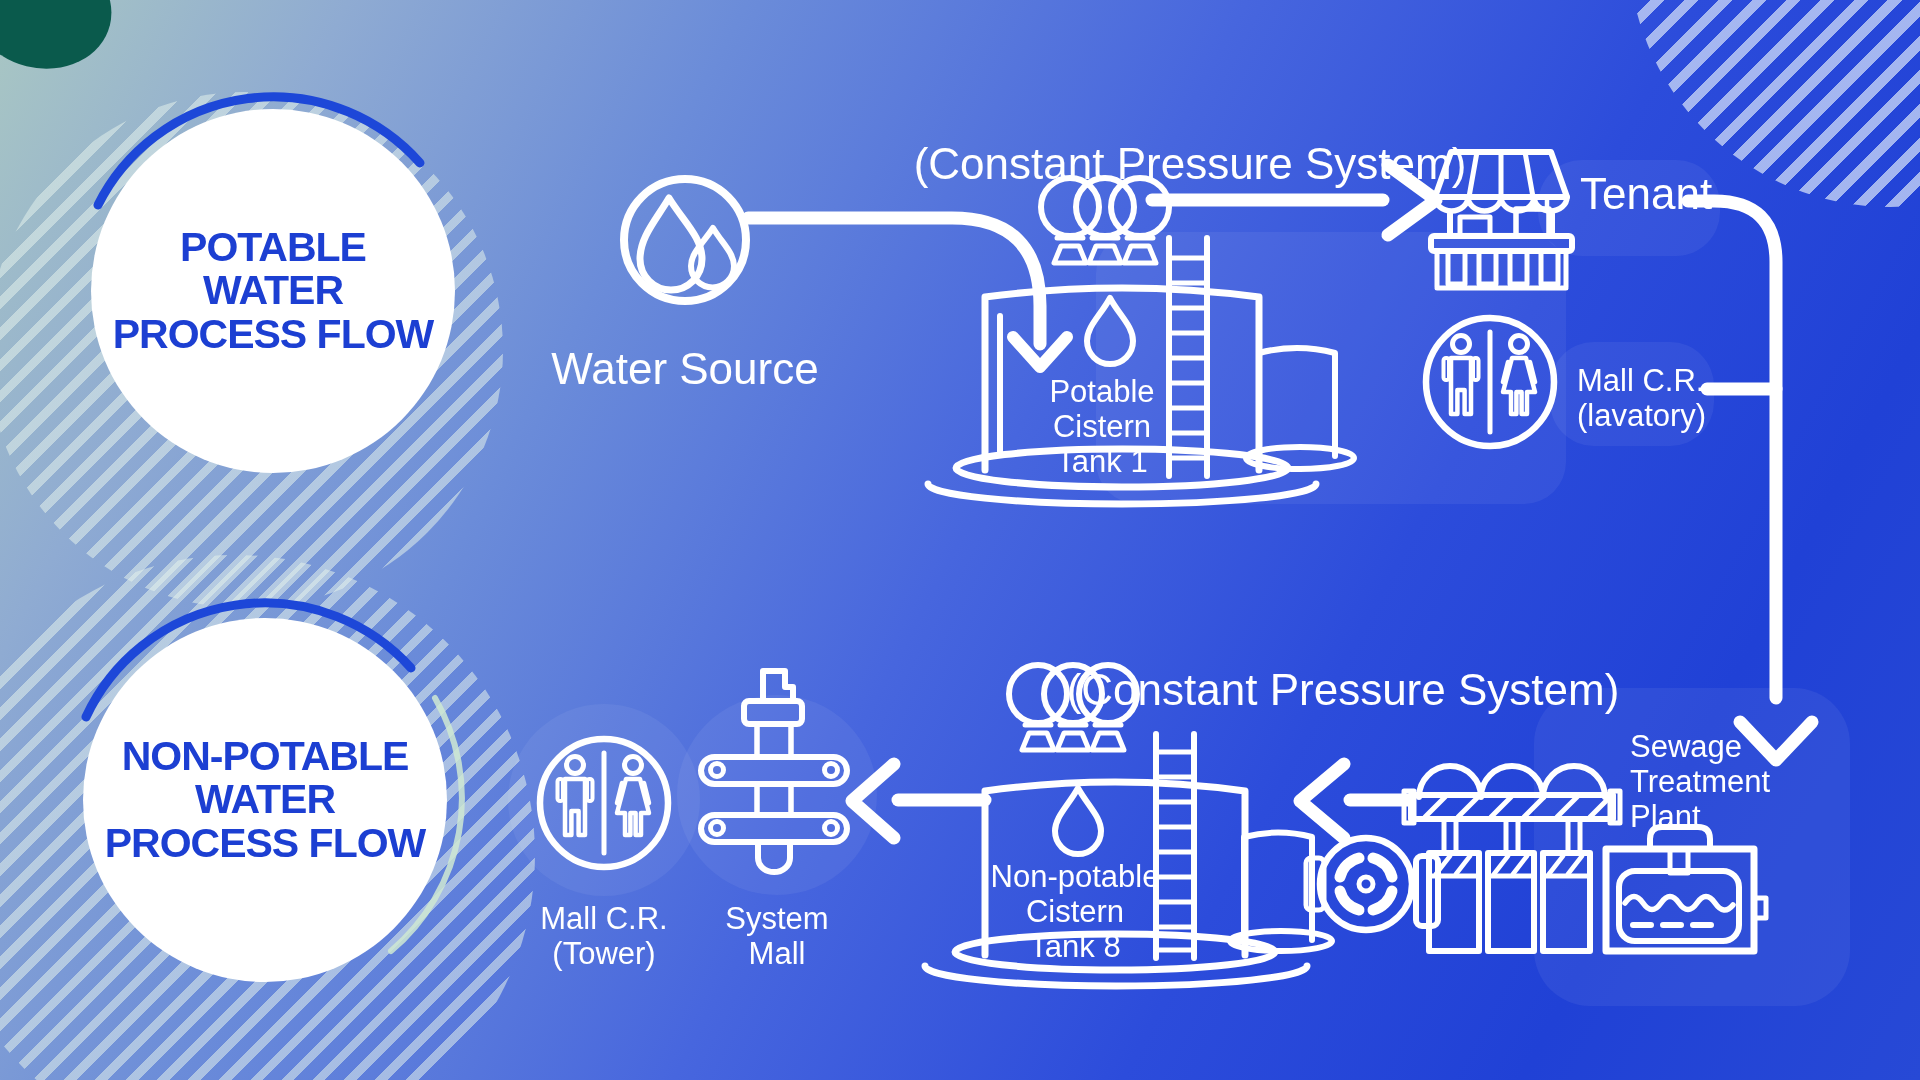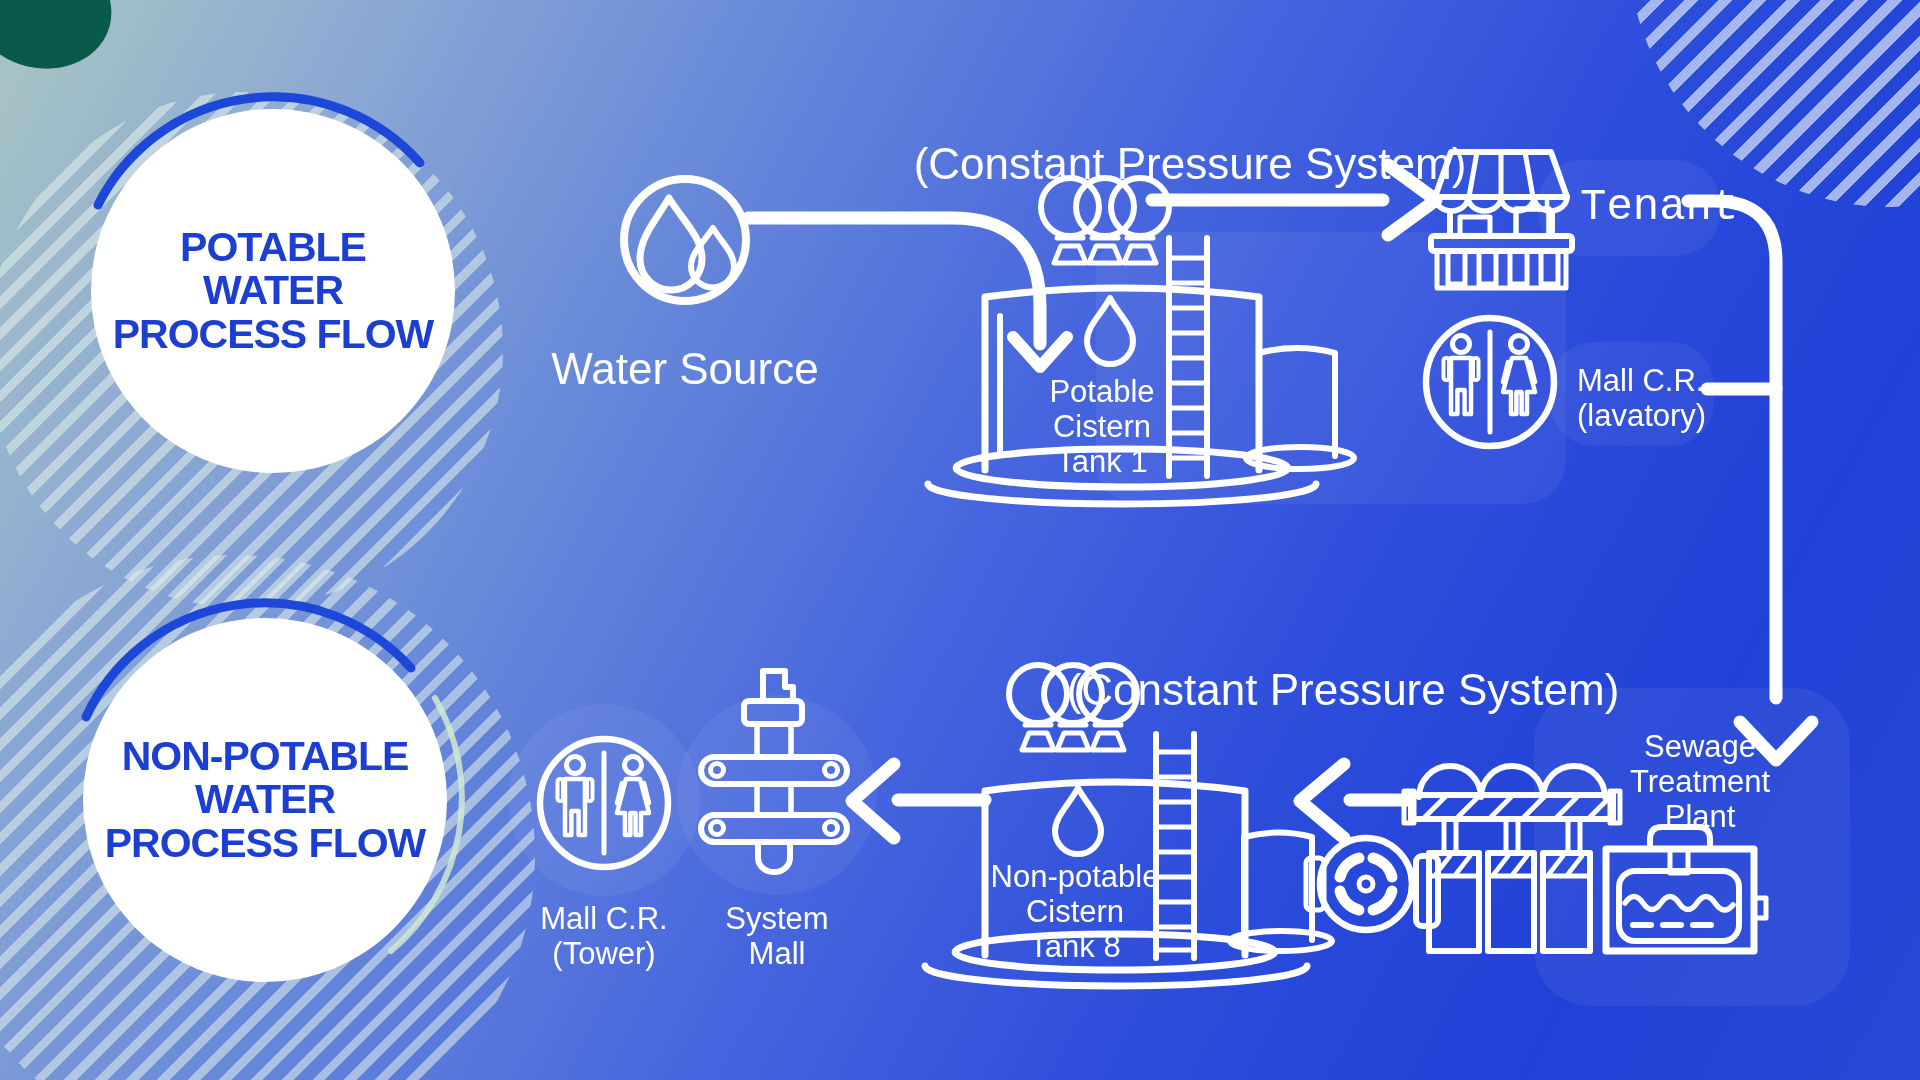--- a/index.html
+++ b/index.html
@@ -236,36 +236,36 @@
 
   <div class="lbl big center" style="left:685px;top:347px;">Water Source</div>
   <div class="lbl big center" style="left:1190px;top:142px;">(Constant Pressure System)</div>
 
   <div class="lbl center" style="left:1102px;top:376px;">
     <span>Potable</span>
     <span>Cistern</span>
     <span>Tank 1</span>
   </div>
 
-  <div class="lbl big left" style="left:1580px;top:185px;font-family:Liberation Mono, monospace;">Tenant</div>
+  <div class="lbl big left" style="left:1580px;top:172px;">Tenant</div>
 
   <div class="lbl left" style="left:1577px;top:365px;">
     <span>Mall C.R.</span>
     <span>(lavatory)</span>
   </div>
 
   <div class="lbl big center" style="left:1343px;top:668px;">(Constant Pressure System)</div>
 
   <div class="lbl center" style="left:1075px;top:861px;">
     <span>Non-potable</span>
     <span>Cistern</span>
     <span>Tank 8</span>
   </div>
 
-  <div class="lbl left" style="left:1630px;top:731px;text-align:center;">
+  <div class="lbl left" style="left:1630px;top:731px;">
     <span>Sewage</span>
     <span>Treatment</span>
     <span>Plant</span>
   </div>
 
   <div class="lbl center" style="left:777px;top:903px;">
     <span>System</span>
     <span>Mall</span>
   </div>
 

